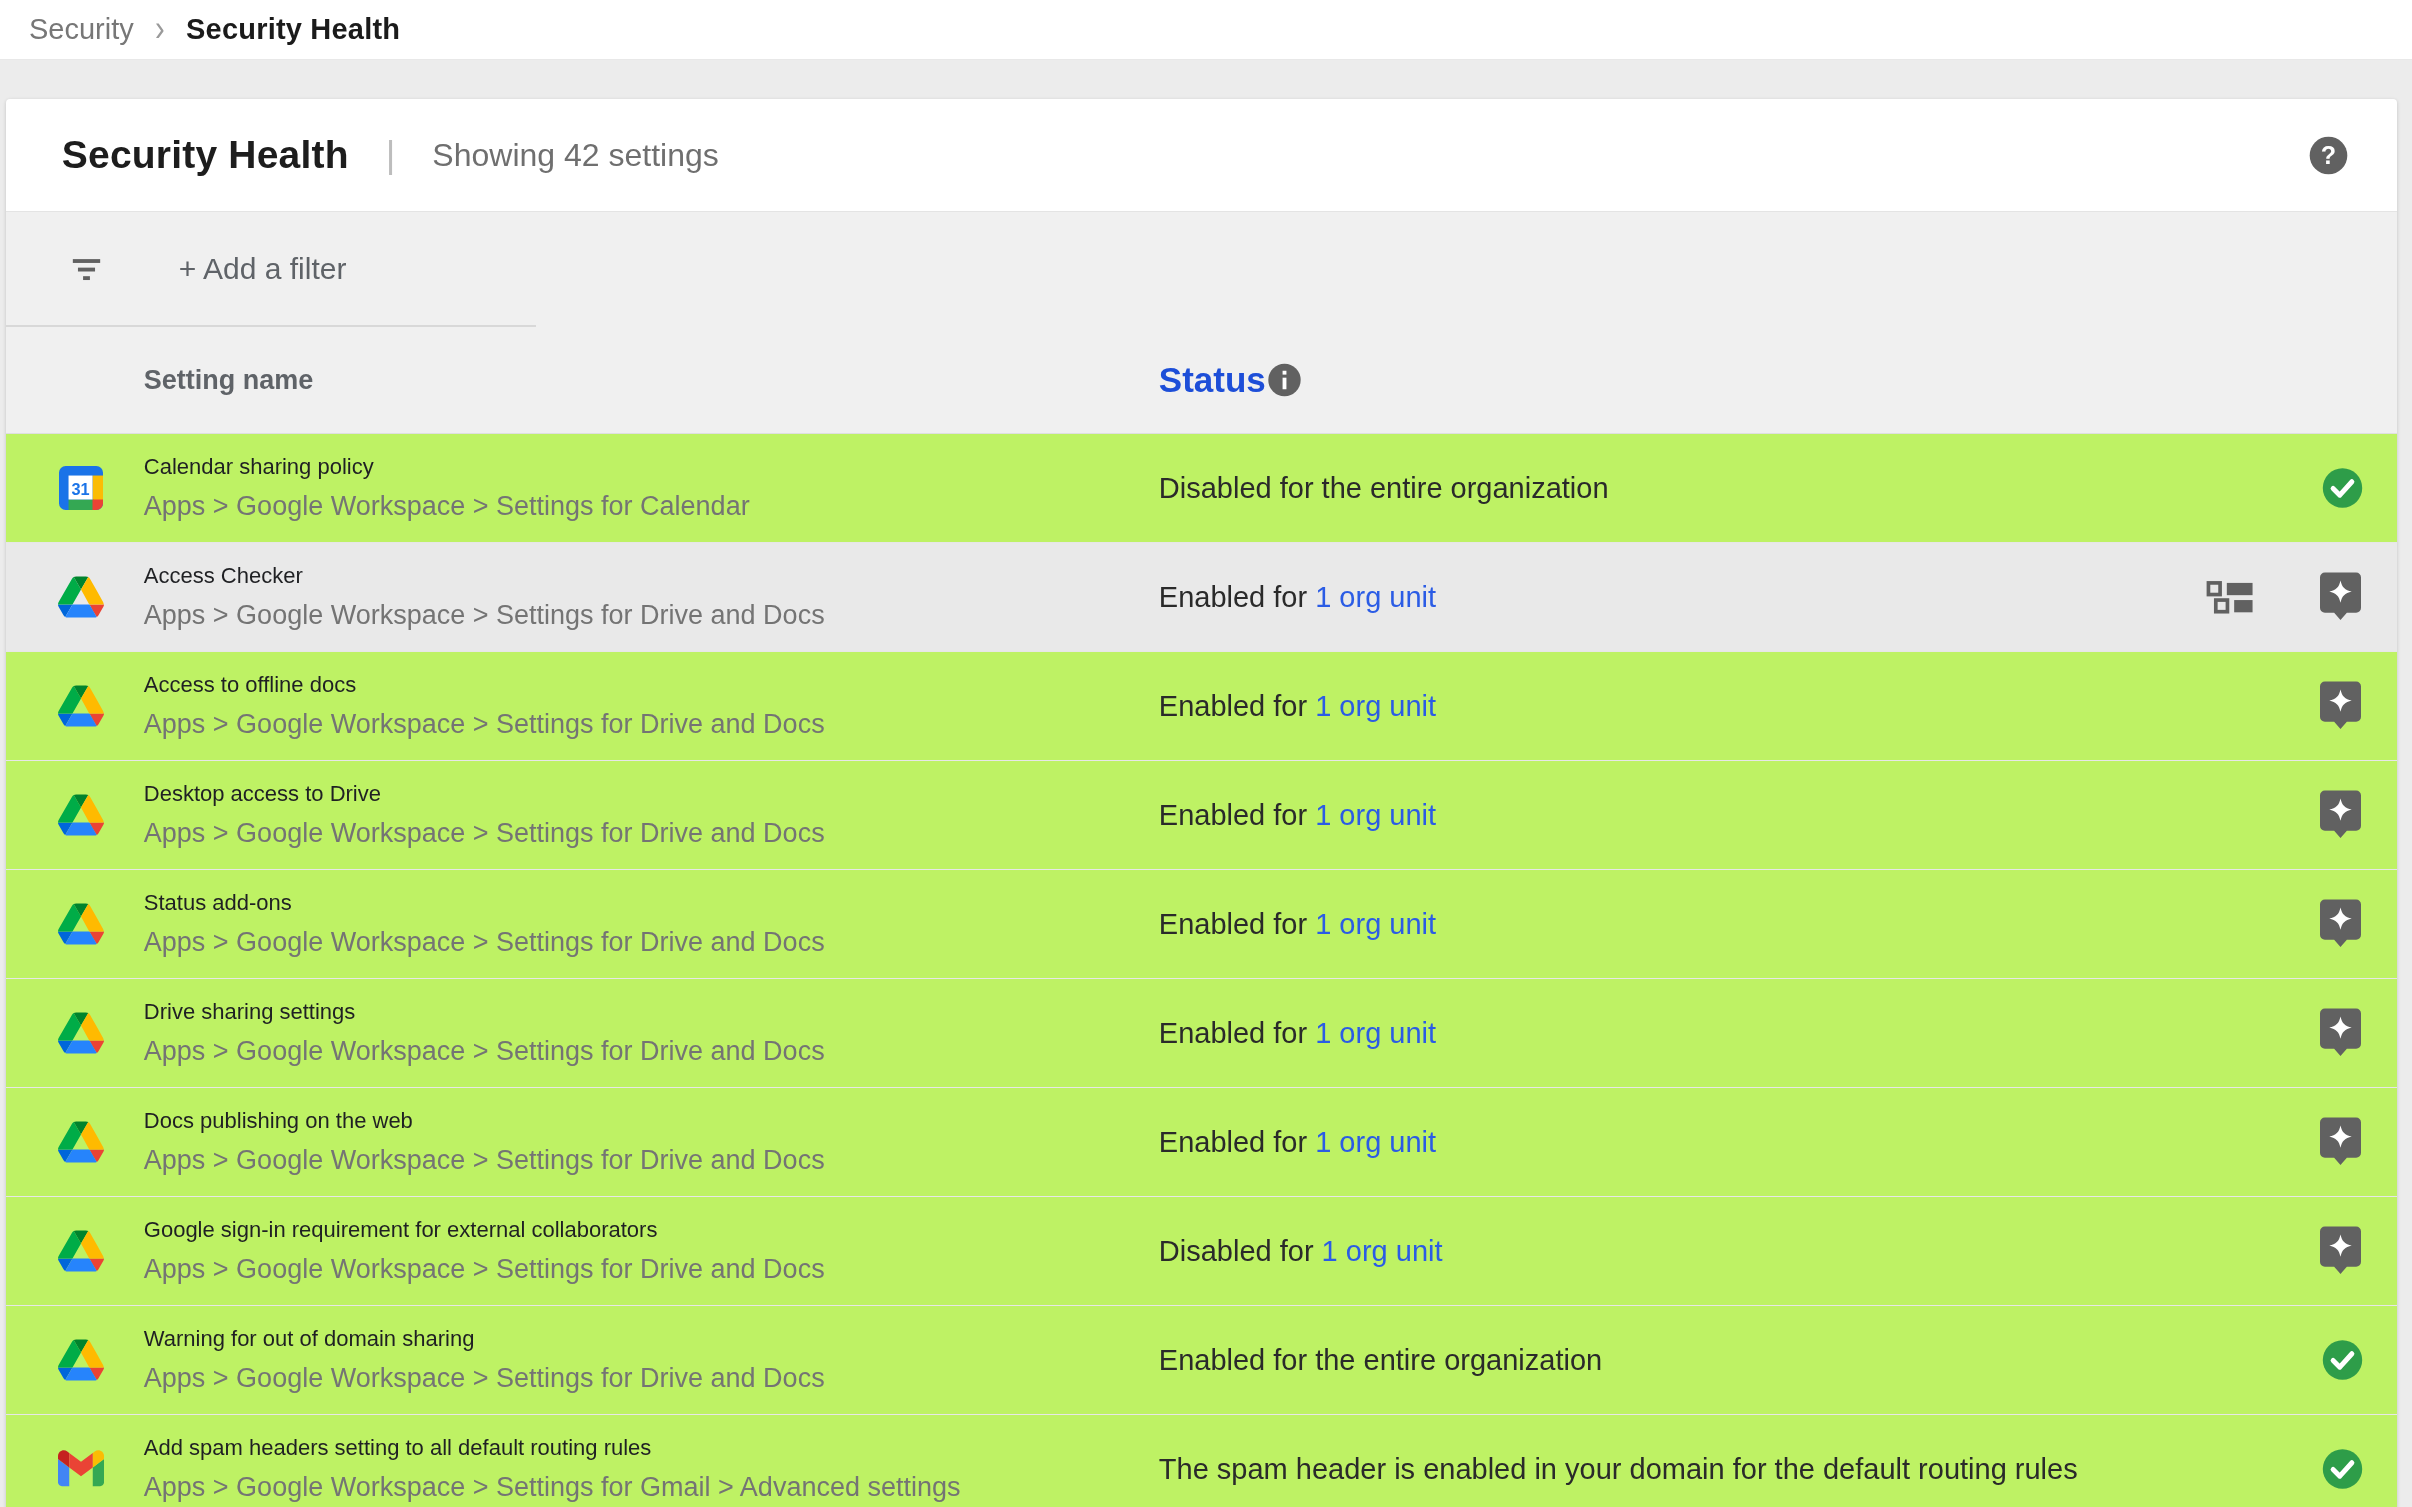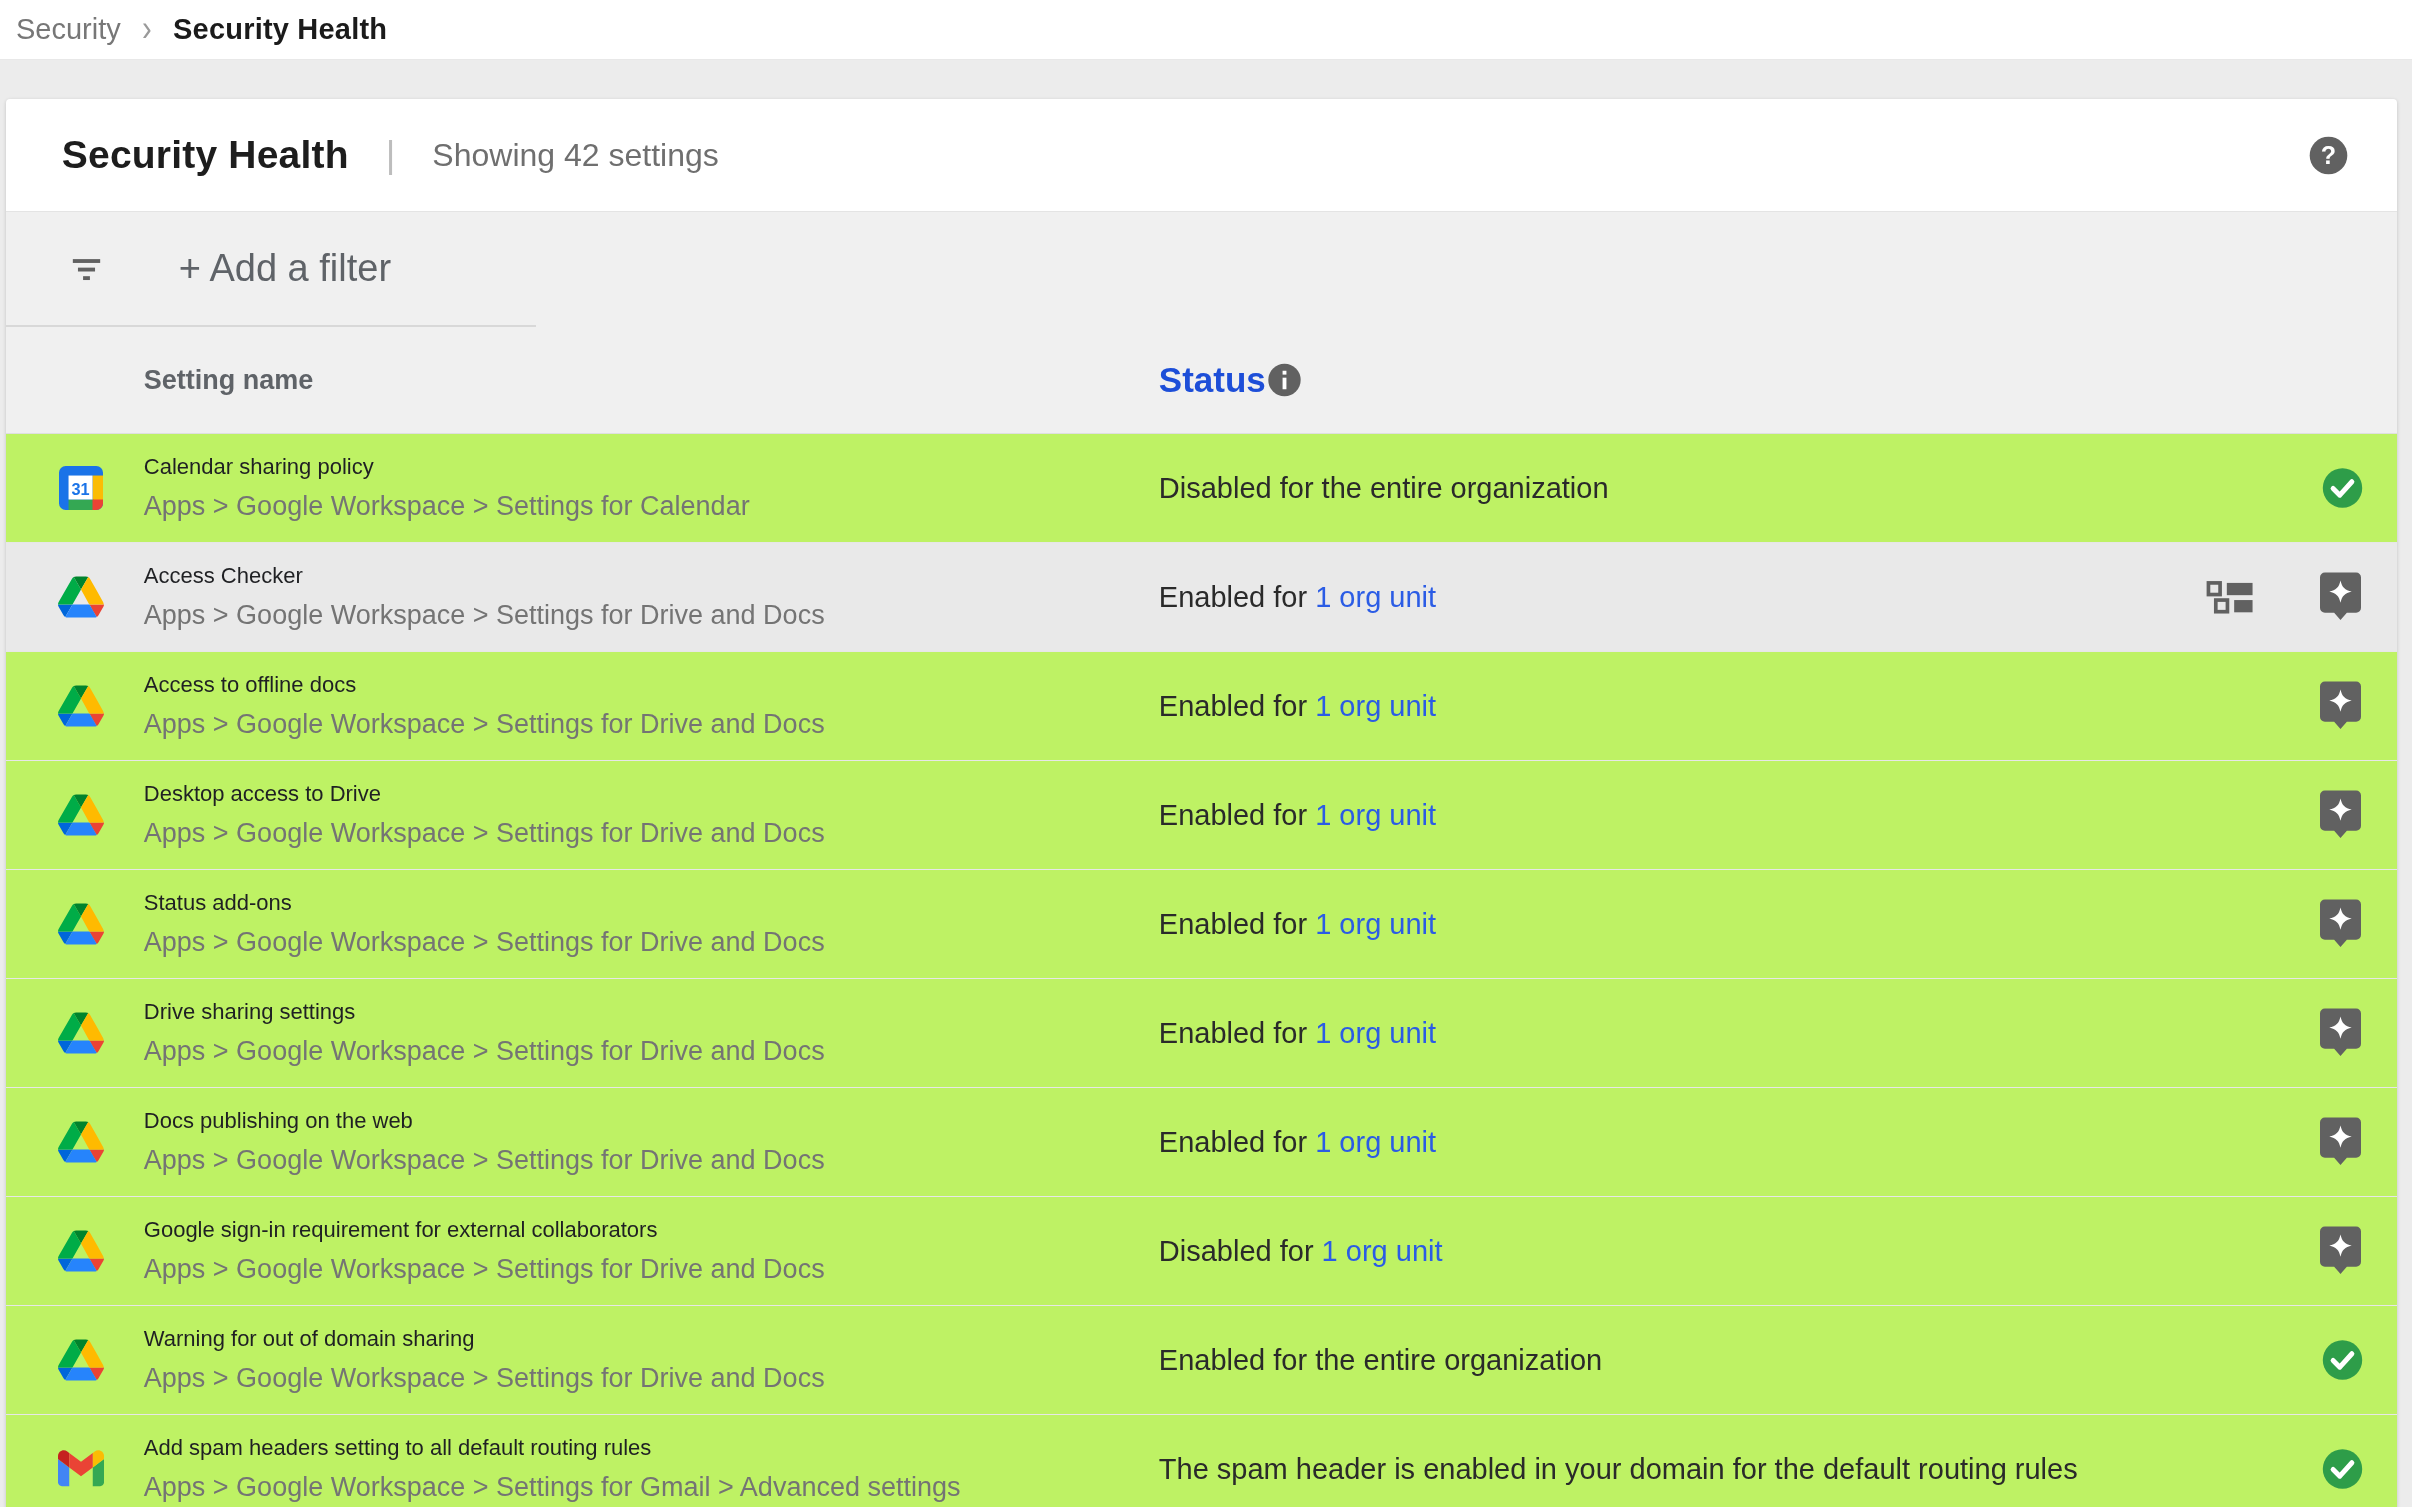--- a/index.html
+++ b/index.html
@@ -13,21 +13,21 @@
   body{
     width:2412px;height:1508px;overflow:hidden;
     background:#ececec;
     font-family:"Liberation Sans", sans-serif;
     color:#202124;
   }
   
   .breadcrumb-bar{
     height:60px;background:#ffffff;
     display:flex;align-items:center;
-    padding-left:16px;font-size:29px;
+    padding-left:29px;font-size:29px;
     border-bottom:1px solid #e8e8e8;
   }
   .crumb-parent{color:#777777;cursor:pointer;}
   .crumb-sep{color:#9a9a9a;margin:0 21.3px;font-size:29px;transform:scaleY(1.25);}
   .crumb-current{color:#1b1b1b;font-weight:bold;letter-spacing:0.2px;}
   
   .card{
     margin:39px 15.5px 0 5.8px;
     background:#ffffff;
     border-radius:3.9px;
@@ -44,21 +44,21 @@
   .title-sep{color:#bdbdbd;font-size:37px;margin:0 37px;font-weight:100;}
   .subtitle{font-size:32px;color:#6f6f6f;}
   .help-btn{margin-left:auto;width:43px;height:43px;cursor:pointer;}
   
   .gray-section{background:#f0f0f0;}
   .filter-row{
     height:113px;display:flex;align-items:center;
     padding-left:60px;cursor:pointer;
   }
   .filter-icon{width:41px;height:41px;}
-  .add-filter{font-size:38px;color:#5f6368;margin-left:72px;}
+  .add-filter{font-size:30px;color:#5f6368;margin-left:72px;}
   .filter-divider{width:530px;height:1.9px;background:#d8d8d8;}
   .table-header{
     height:107px;position:relative;
     border-bottom:1.9px solid #dfdfdf;
   }
   .col-setting{
     position:absolute;left:138px;top:50%;transform:translateY(-50%);
     font-size:27px;font-weight:bold;color:#5f6368;
   }
   .col-status{

